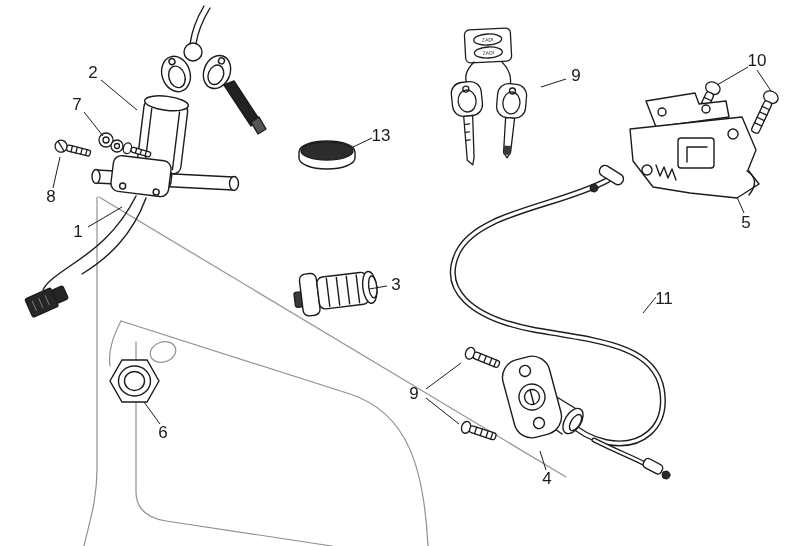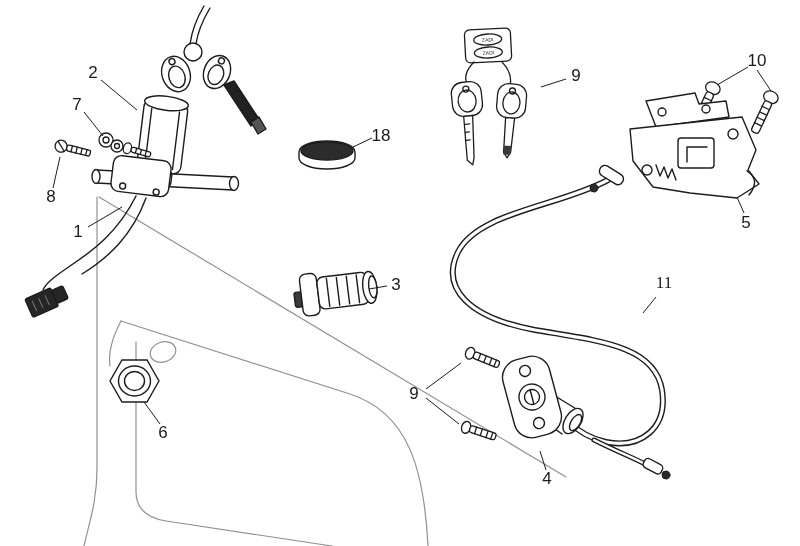--- a/index.html
+++ b/index.html
@@ -262,17 +262,17 @@
   <div class="callout" style="left:78px;  top:231px;">1</div>
   <div class="callout" style="left:93px;  top:72px;">2</div>
   <div class="callout" style="left:396px; top:284px;">3</div>
   <div class="callout" style="left:547px; top:478px;">4</div>
   <div class="callout" style="left:746px; top:222px;">5</div>
   <div class="callout" style="left:163px; top:432px;">6</div>
   <div class="callout" style="left:77px;  top:104px;">7</div>
   <div class="callout" style="left:51px;  top:196px;">8</div>
   <div class="callout" style="left:414px; top:393px;">9</div>
   <div class="callout" style="left:757px; top:60px;text-align:center;">10</div>
-  <div class="callout" style="left:664px; top:282px;font-family:Liberation Serif, serif;">11</div>
+  <div class="callout" style="left:664px; top:298px;">11</div>
   <div class="callout" style="left:576px; top:75px;">9</div>
-  <div class="callout" style="left:381px; top:135px;">18</div>
+  <div class="callout" style="left:381px; top:135px;">13</div>
 
 </div>
 
 </body></html>

